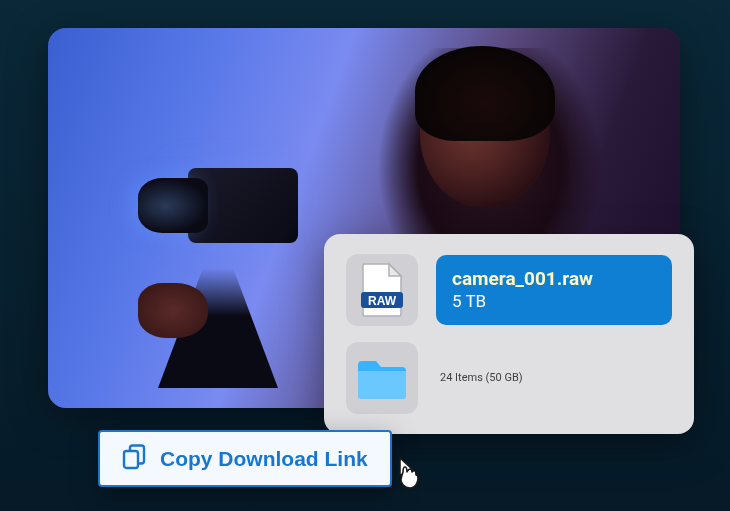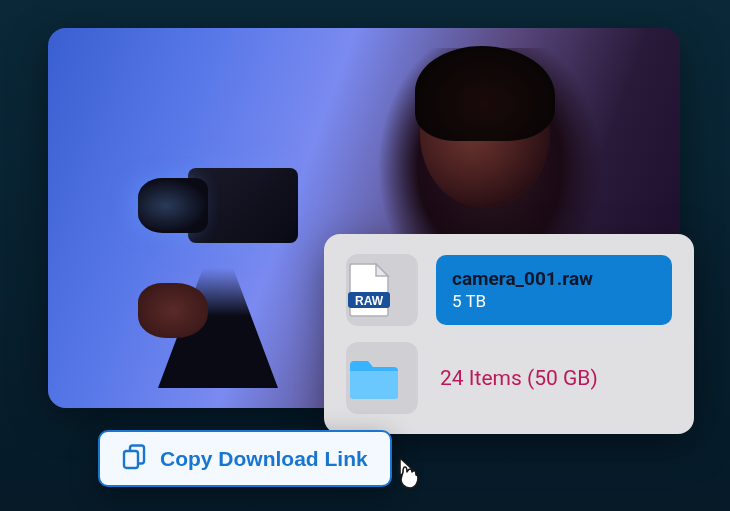--- a/index.html
+++ b/index.html
@@ -119,65 +119,65 @@
     gap: 18px;
     border-radius: 10px;
   }
   .file-icon-box {
     width: 72px;
     height: 72px;
     background: #d0d0d4;
     border-radius: 12px;
     display: flex;
     align-items: center;
-    justify-content: flex-start;
+    justify-content: center;
     flex-shrink: 0;
   }
   .raw-file-svg { width: 46px; height: 56px; }
   .folder-svg { width: 56px; height: 46px; }
   .file-info-selected {
     flex: 1;
     background: #0f7fd4;
     border-radius: 10px;
     padding: 12px 16px;
   }
   .file-name-sel {
-    color: #0f172a;
+    color: #fef9c3;
     font-weight: 700;
     font-size: 19px;
     line-height: 1.25;
   }
   .file-meta-sel {
     color: #ffffff;
     font-size: 17px;
     line-height: 1.35;
   }
   .file-info {
     flex: 1;
     padding: 6px 4px;
   }
   .file-name {
     color: #1a1a1a;
     font-weight: 700;
     font-size: 19px;
     line-height: 1.25;
   }
   .file-meta {
-    color: #be185d;
-    font-size: 21px;
+    color: #404040;
+    font-size: 11px;
     line-height: 1.35;
   }
 
   .copy-btn {
     position: absolute;
     left: 98px;
     top: 430px;
     background: #f4f9ff;
     border: 2px solid #1876d1;
-    border-radius: 10px;
+    border-radius: 4px;
     padding: 12px 22px;
     display: flex;
     align-items: center;
     gap: 14px;
     box-shadow: 0 8px 28px rgba(0,0,0,0.35);
     cursor: pointer;
   }
   .copy-icon-svg { width: 24px; height: 26px; }
   .copy-label {
     color: #1876d1;

